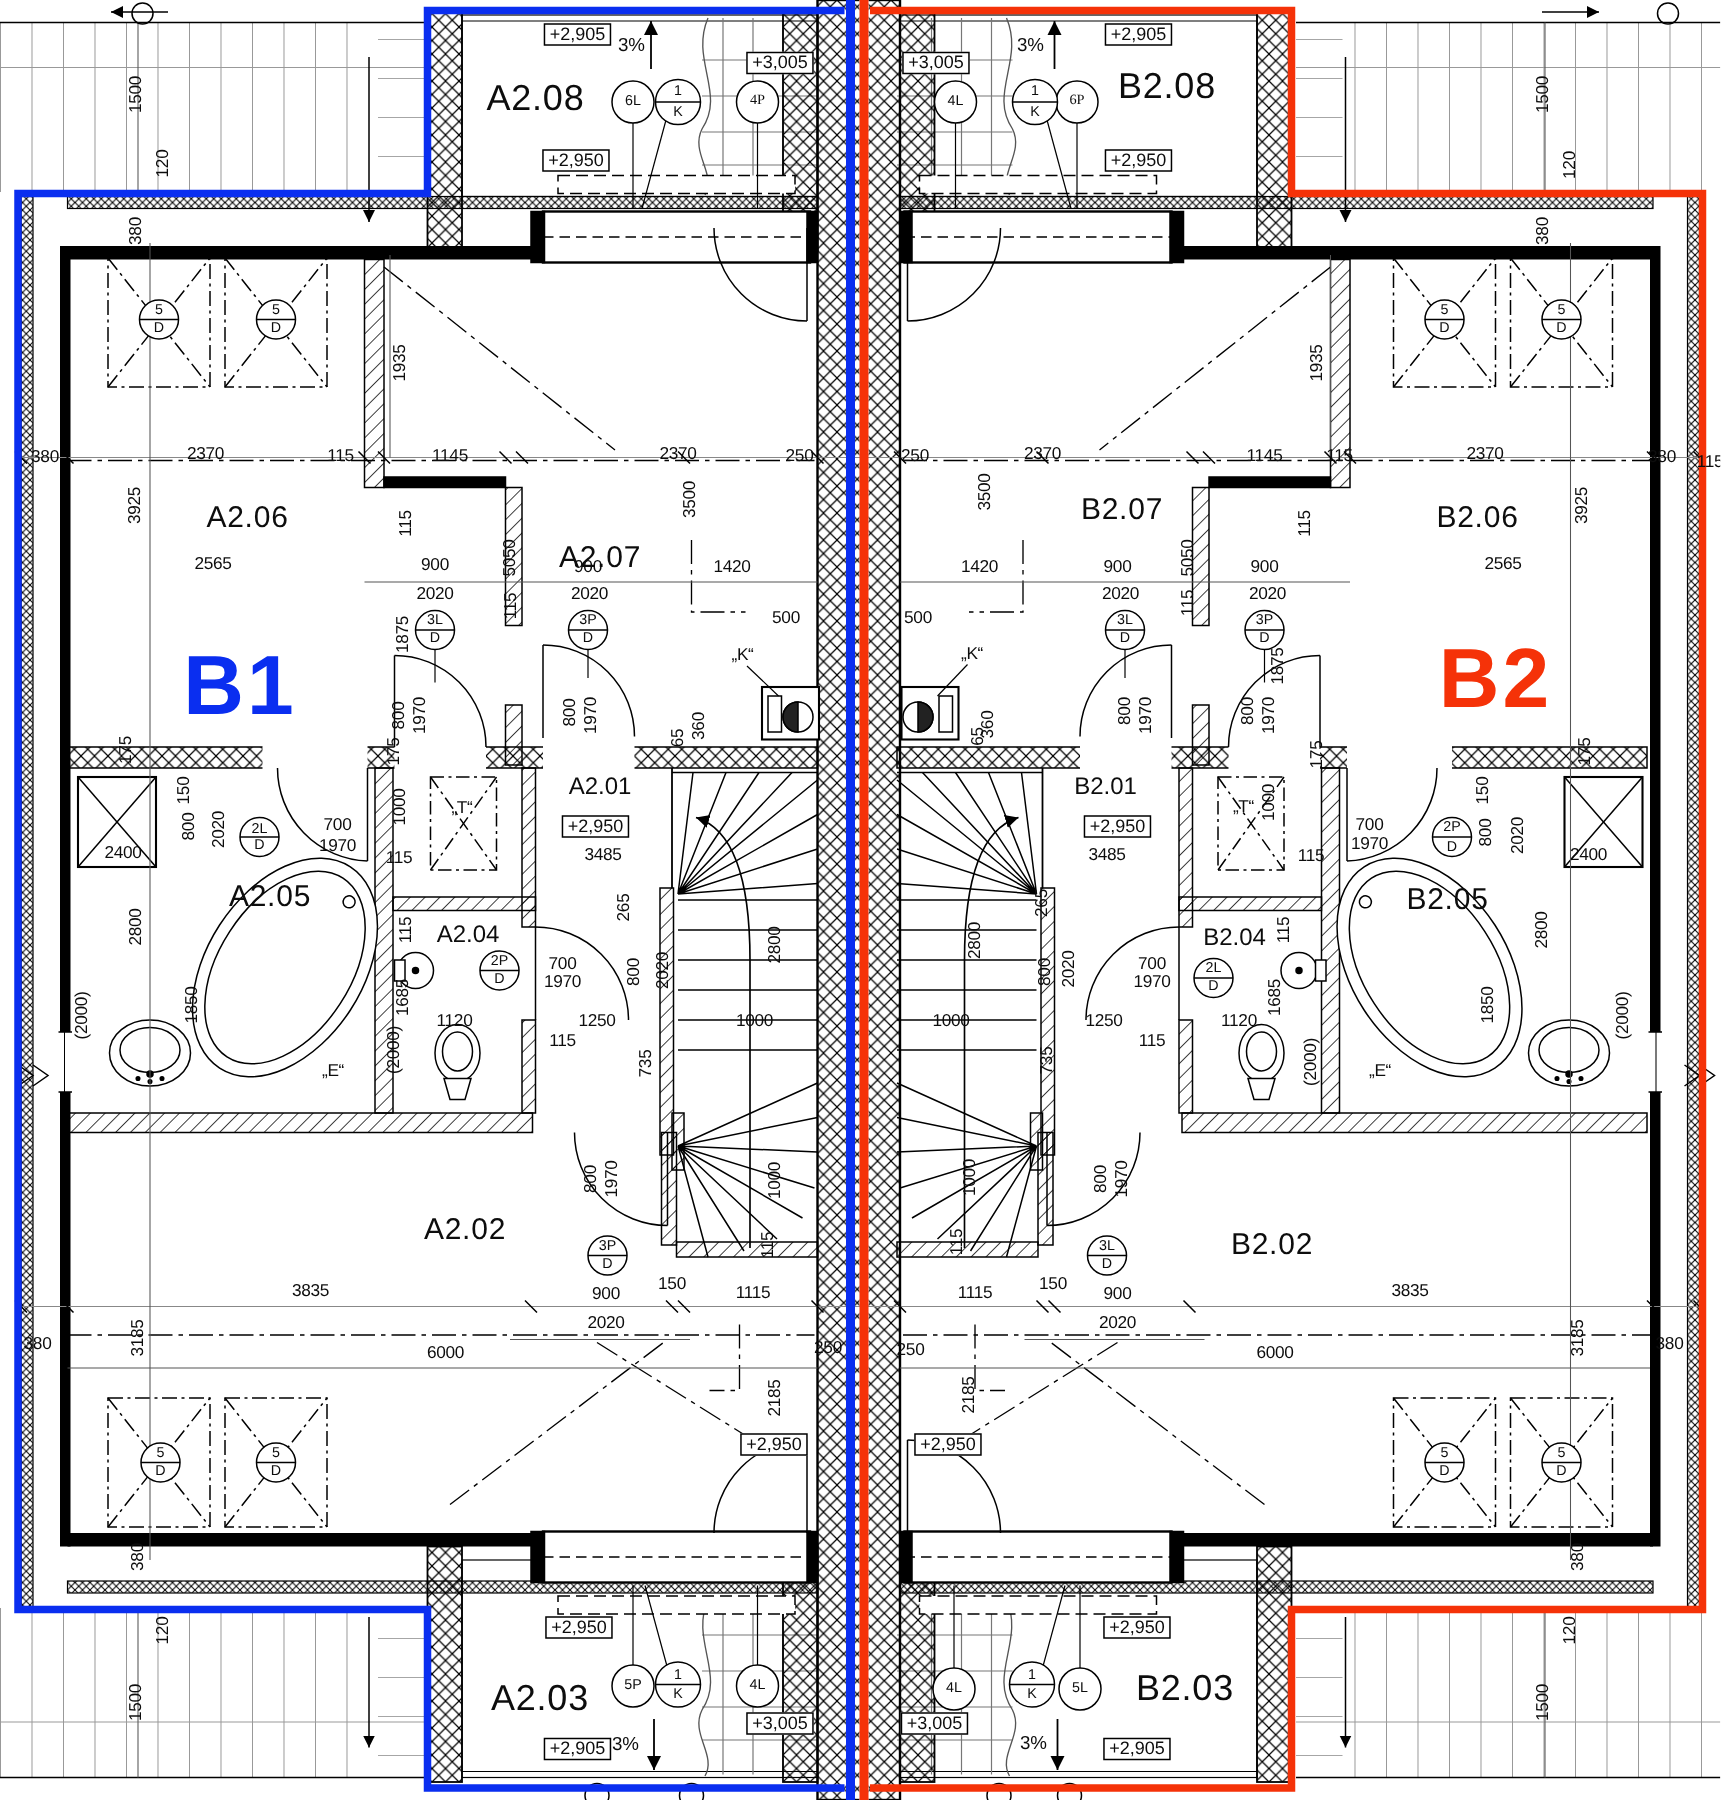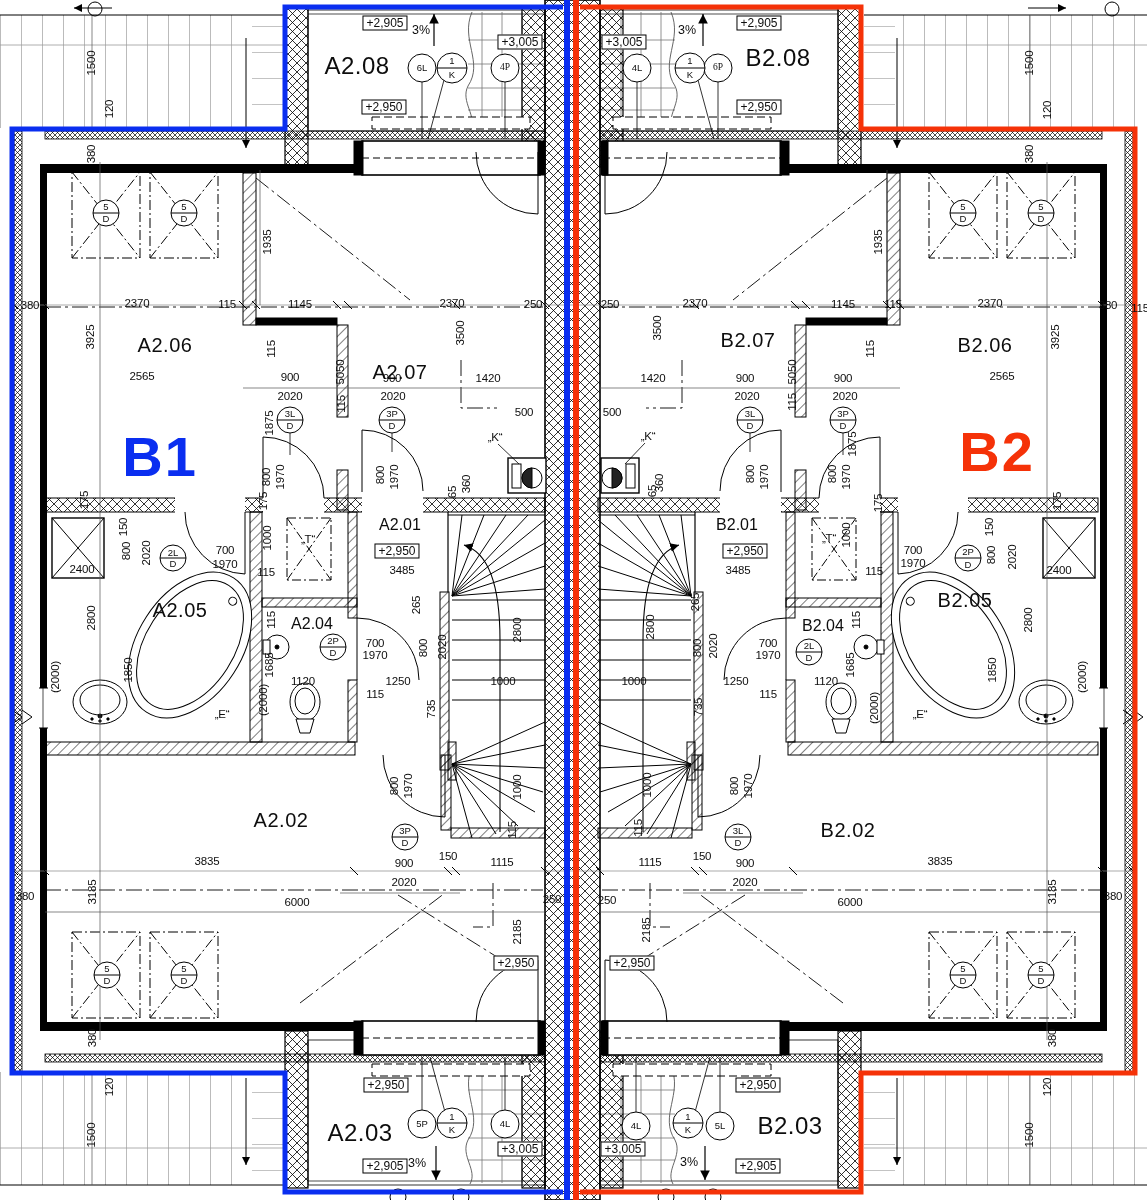--- a/index.html
+++ b/index.html
@@ -707,21 +707,21 @@
       <span class="lbl dv" style="left: 127px; top: 551px;">800</span>
       <span class="lbl dv" style="left: 147px; top: 553px;">2020</span>
       <span class="lbl sym" style="left: 173px; top: 553px;">2L</span>
       <span class="lbl sym" style="left: 173px; top: 564px;">D</span>
       <span class="lbl d" style="left: 225px; top: 551px;">700</span>
       <span class="lbl d" style="left: 225px; top: 565px;">1970</span>
       <span class="lbl dv" style="left: 268px; top: 538px;">1000</span>
       <span class="lbl d" style="left: 266px; top: 573px;">115</span>
       <span class="lbl d" style="left: 308px; top: 540px;">„T“</span>
       <span class="lbl d" style="left: 82px; top: 570px;">2400</span>
-      <span class="lbl r" style="left: 180px; top: 598px; margin-top: 12px;">A2.05</span>
+      <span class="lbl r" style="left: 180px; top: 598px;">A2.05</span>
       <span class="lbl dv" style="left: 92px; top: 618px;">2800</span>
       <span class="lbl dv" style="left: 129px; top: 670px;">1850</span>
       <span class="lbl dv" style="left: 56px; top: 677px;">(2000)</span>
       <span class="lbl d" style="left: 222px; top: 715px;">„E“</span>
       <span class="lbl rs" style="left: 312px; top: 624px;">A2.04</span>
       <span class="lbl dv" style="left: 272px; top: 620px;">115</span>
       <span class="lbl sym" style="left: 333px; top: 641px;">2P</span>
       <span class="lbl sym" style="left: 333px; top: 653px;">D</span>
       <span class="lbl dv" style="left: 270px; top: 665px;">1685</span>
       <span class="lbl d" style="left: 303px; top: 682px;">1120</span>
@@ -766,21 +766,21 @@
       <span class="lbl dv" style="left: 992px; top: 555px;">800</span>
       <span class="lbl dv" style="left: 1013px; top: 557px;">2020</span>
       <span class="lbl d" style="left: 1059px; top: 571px;">2400</span>
       <span class="lbl d" style="left: 829px; top: 539px;">„T“</span>
       <span class="lbl dv" style="left: 847px; top: 535px;">1000</span>
       <span class="lbl d" style="left: 874px; top: 572px;">115</span>
       <span class="lbl dv" style="left: 1029px; top: 620px;">2800</span>
       <span class="lbl dv" style="left: 993px; top: 670px;">1850</span>
       <span class="lbl dv" style="left: 1083px; top: 677px;">(2000)</span>
       <span class="lbl d" style="left: 920px; top: 715px;">„E“</span>
-      <span class="lbl r" style="left: 281px; top: 820px;">A2.02</span>
+      <span class="lbl r" style="left: 310px; top: 820px;">A2.02</span>
       <span class="lbl sym" style="left: 405px; top: 831px;">3P</span>
       <span class="lbl sym" style="left: 405px; top: 843px;">D</span>
       <span class="lbl dv" style="left: 395px; top: 786px;">800</span>
       <span class="lbl dv" style="left: 409px; top: 786px;">1970</span>
       <span class="lbl r" style="left: 848px; top: 830px;">B2.02</span>
       <span class="lbl sym" style="left: 738px; top: 831px;">3L</span>
       <span class="lbl sym" style="left: 738px; top: 843px;">D</span>
       <span class="lbl dv" style="left: 735px; top: 786px;">800</span>
       <span class="lbl dv" style="left: 749px; top: 786px;">1970</span>
       <span class="lbl d" style="left: 207px; top: 862px;">3835</span>

